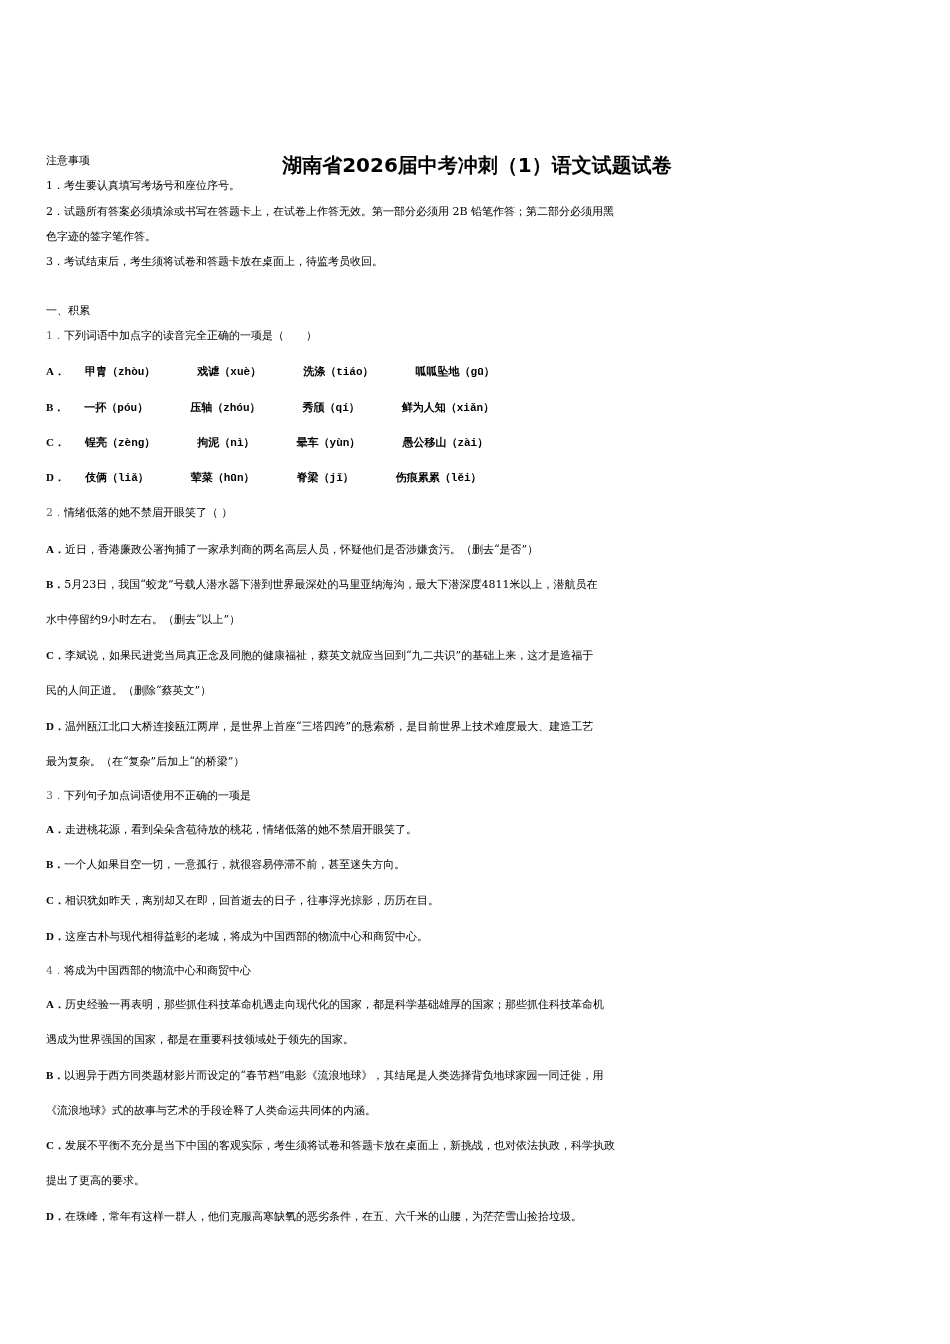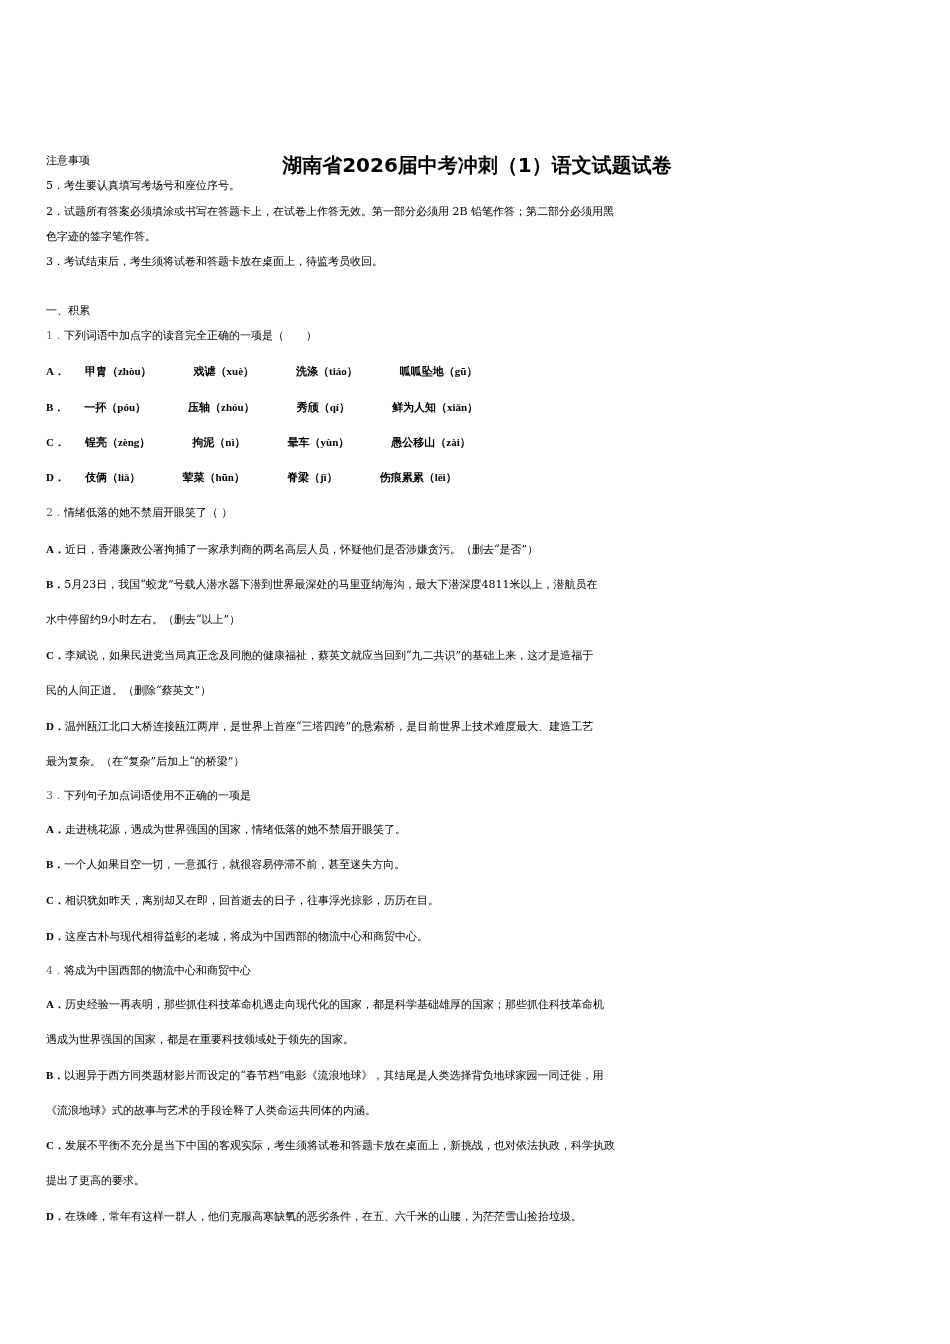--- a/index.html
+++ b/index.html
@@ -5,31 +5,31 @@
   html, body { margin: 0; padding: 0; background: #ffffff; }
   body { width: 950px; height: 1344px; position: relative; overflow: hidden;
          font-family: "DejaVu Serif", "Liberation Serif", serif; color: #000; }
   .page { position: absolute; left: 46px; top: 0; width: 862px; }
   .title { position: absolute; left: 0; top: 112px; width: 862px; text-align: center;
            font-family: "DejaVu Sans", "Liberation Sans", sans-serif; font-weight: bold;
            font-size: 20px; letter-spacing: 0px; margin-top: 40px; }
   .line { position: absolute; left: 0; font-size: 11px; line-height: 18px; white-space: nowrap; }
   .num { color: #666; }
   .opt-letter { font-weight: bold; font-family: "Liberation Serif", serif; }
-  .py { font-weight: bold; font-family: Liberation Serif, serif; padding-left: 20px; }
+  .py { font-weight: bold; font-family: Liberation Mono, monospace; padding-left: 20px; }
   .gap { display: inline-block; width: 22px; }
 </style>
 </head>
 <body>
 
 <div class="page">
   <div class="title">湖南省2026届中考冲刺（1）语文试题试卷</div>
 
   <div class="line" style="top:152px">注意事项</div>
-  <div class="line" style="top:177px">5．考生要认真填写考场号和座位序号。</div>
+  <div class="line" style="top:177px">1．考生要认真填写考场号和座位序号。</div>
   <div class="line" style="top:203px">2．试题所有答案必须填涂或书写在答题卡上，在试卷上作答无效。第一部分必须用 2B 铅笔作答；第二部分必须用黑</div>
   <div class="line" style="top:228px">色字迹的签字笔作答。</div>
   <div class="line" style="top:253px">3．考试结束后，考生须将试卷和答题卡放在桌面上，待监考员收回。</div>
 
   <div class="line" style="top:302px">一、积累</div>
 
   <div class="line" style="top:327px">
     <span class="num">1．</span><span>下列词语中加点字的读音完全正确的一项是（　　）</span>
   </div>
   <div class="line" style="top:362px">
@@ -52,21 +52,21 @@
   <div class="line" style="top:575px"><span class="opt-letter">B．</span><span>5月23日，我国“蛟龙”号载人潜水器下潜到世界最深处的马里亚纳海沟，最大下潜深度4811米以上，潜航员在</span></div>
   <div class="line" style="top:611px">水中停留约9小时左右。（删去“以上”）</div>
   <div class="line" style="top:646px"><span class="opt-letter">C．</span><span>李斌说，如果民进党当局真正念及同胞的健康福祉，蔡英文就应当回到“九二共识”的基础上来，这才是造福于</span></div>
   <div class="line" style="top:682px">民的人间正道。（删除“蔡英文”）</div>
   <div class="line" style="top:717px"><span class="opt-letter">D．</span><span>温州瓯江北口大桥连接瓯江两岸，是世界上首座“三塔四跨”的悬索桥，是目前世界上技术难度最大、建造工艺</span></div>
   <div class="line" style="top:753px">最为复杂。（在“复杂”后加上“的桥梁”）</div>
 
   <div class="line" style="top:787px">
     <span class="num">3．</span><span>下列句子加点词语使用不正确的一项是</span>
   </div>
-  <div class="line" style="top:820px"><span class="opt-letter">A．</span><span>走进桃花源，遇成为世界强国的国家，情绪低落的她不禁眉开眼笑了。</span></div>
+  <div class="line" style="top:820px"><span class="opt-letter">A．</span><span>走进桃花源，看到朵朵含苞待放的桃花，情绪低落的她不禁眉开眼笑了。</span></div>
   <div class="line" style="top:855px"><span class="opt-letter">B．</span><span>一个人如果目空一切，一意孤行，就很容易停滞不前，甚至迷失方向。</span></div>
   <div class="line" style="top:891px"><span class="opt-letter">C．</span><span>相识犹如昨天，离别却又在即，回首逝去的日子，往事浮光掠影，历历在目。</span></div>
   <div class="line" style="top:927px"><span class="opt-letter">D．</span><span>这座古朴与现代相得益彰的老城，将成为中国西部的物流中心和商贸中心。</span></div>
 
   <div class="line" style="top:962px">
     <span class="num">4．</span><span>将成为中国西部的物流中心和商贸中心</span>
   </div>
   <div class="line" style="top:995px"><span class="opt-letter">A．</span><span>历史经验一再表明，那些抓住科技革命机遇走向现代化的国家，都是科学基础雄厚的国家；那些抓住科技革命机</span></div>
   <div class="line" style="top:1031px">遇成为世界强国的国家，都是在重要科技领域处于领先的国家。</div>
   <div class="line" style="top:1066px"><span class="opt-letter">B．</span><span>以迥异于西方同类题材影片而设定的“春节档”电影《流浪地球》，其结尾是人类选择背负地球家园一同迁徙，用</span></div>

